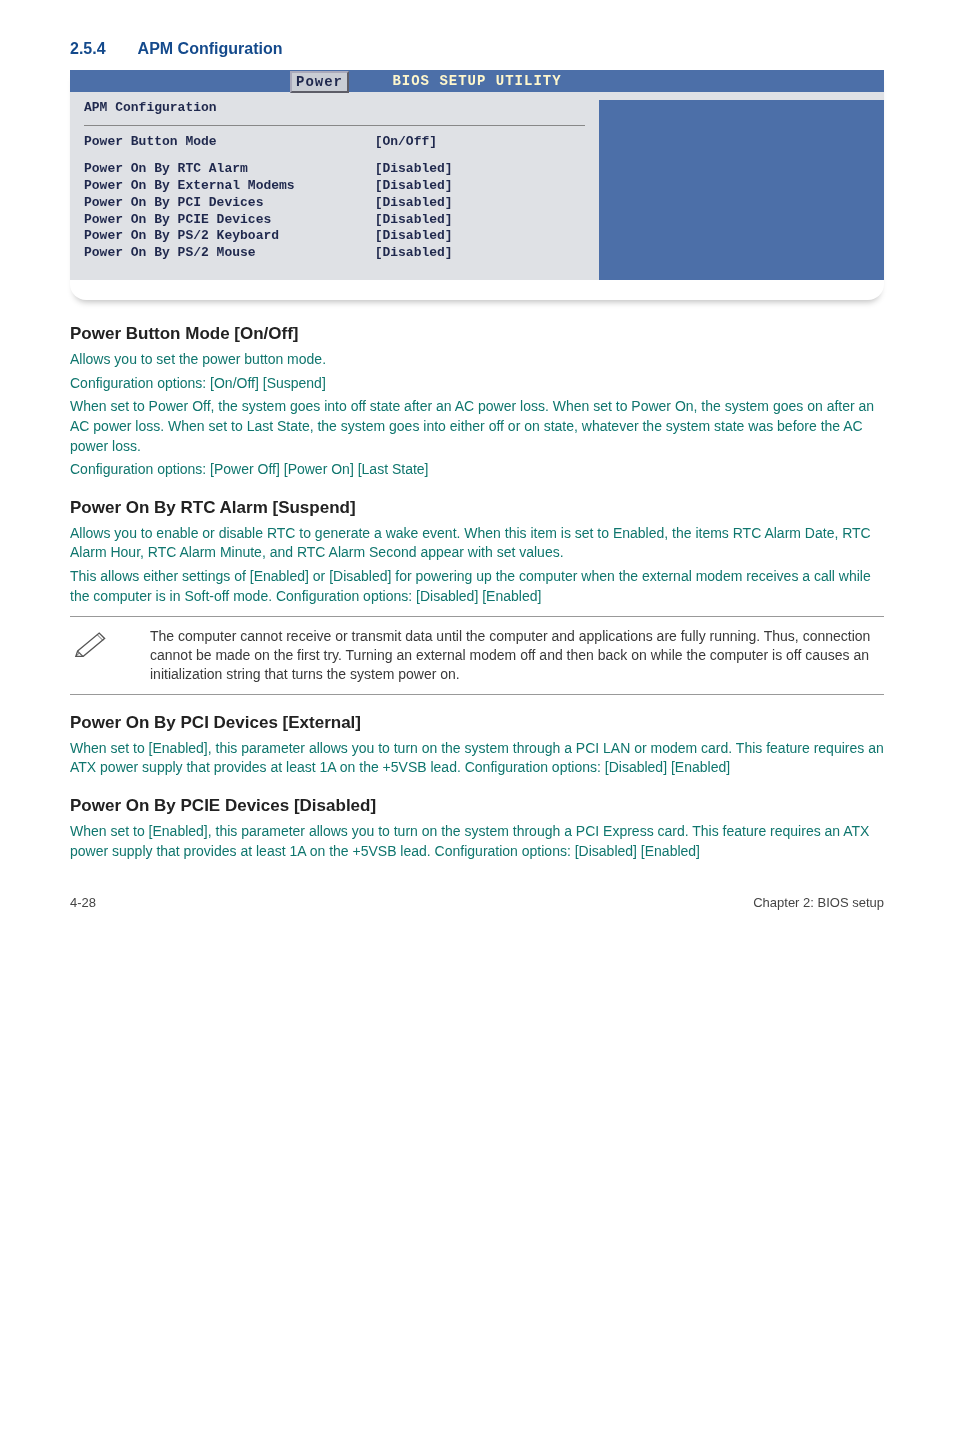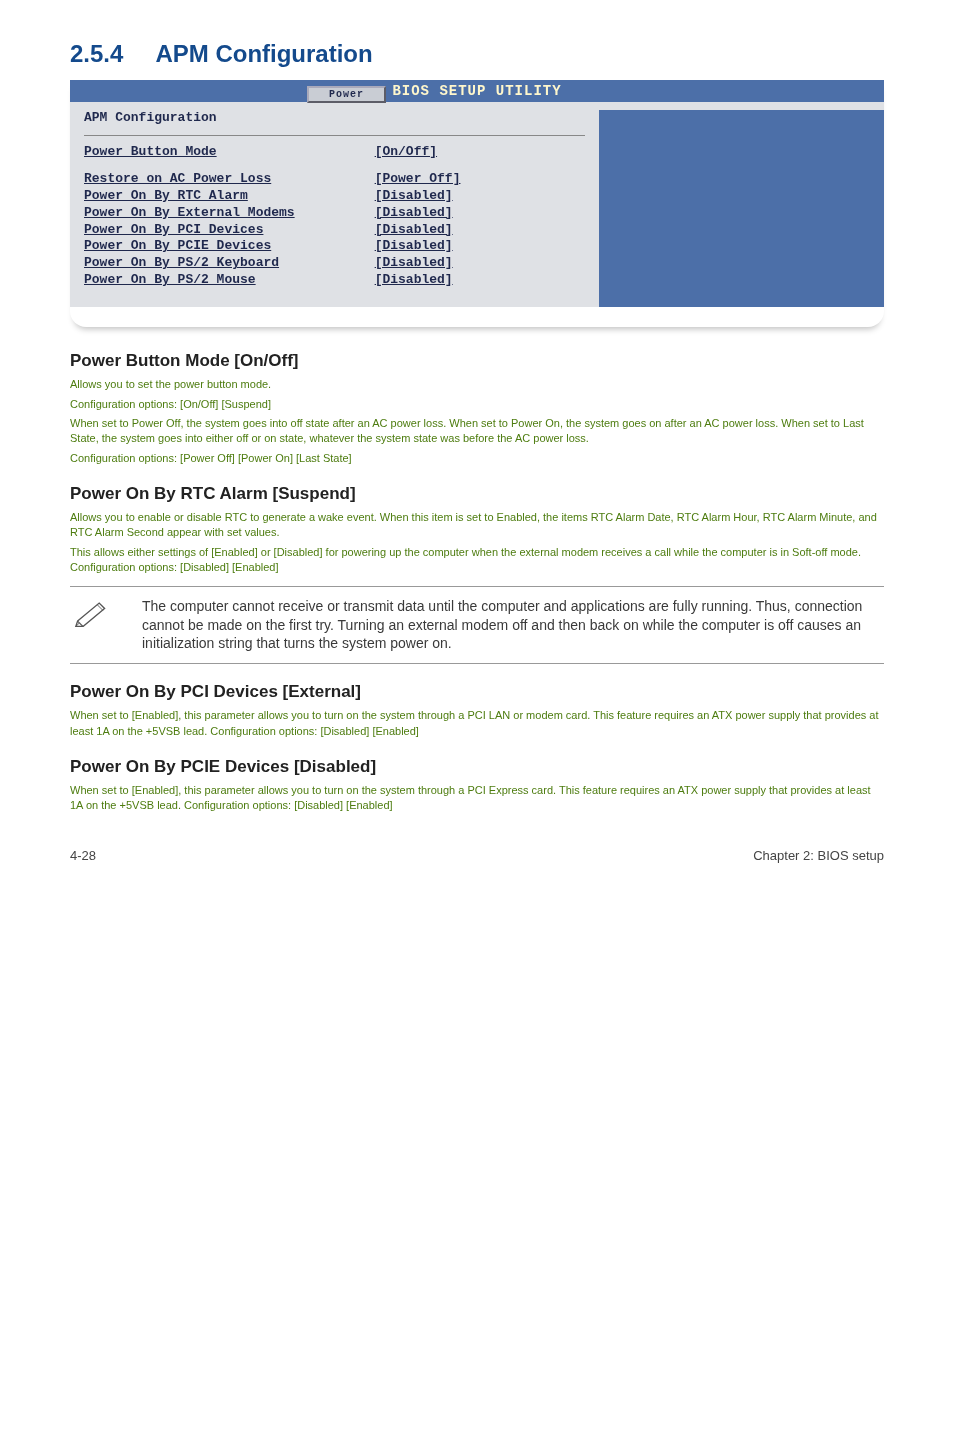--- a/index.html
+++ b/index.html
@@ -5,21 +5,21 @@
   * { margin: 0; padding: 0; box-sizing: border-box; }
   body {
     background: #ffffff;
     font-family: Arial, Helvetica, sans-serif;
     color: #333333;
     width: 954px;
     padding: 40px 70px 30px 70px;
   }
   .section-title {
     color: #144a8c;
-    font-size: 24px;
+    font-size: 16px;
     font-weight: bold;
     margin-bottom: 12px;
   }
   .section-num { margin-right: 32px; }
   .bios-box {
     background: #4c6fa8;
     margin-bottom: 20px;
     position: relative;
     border-radius: 0;
   }
@@ -30,27 +30,27 @@
     height: 22px;
     color: #fff7cc;
     font-family: "Courier New", monospace;
     font-size: 14px;
     font-weight: bold;
     position: relative;
     letter-spacing: 1px;
   }
   .bios-tab {
     position: absolute;
-    left: 237px;
+    left: 220px;
     bottom: -1px;
     background: #c9cdd4;
     color: #1f284d;
     font-weight: bold;
-    padding: 1px 20px;
-    font-size: 10px;
+    padding: 1px 4px;
+    font-size: 14px;
     border: 2px outset #aab;
   }
   .bios-body {
     background: #dfe1e5;
     padding: 8px 0 0 0;
     font-family: "Courier New", monospace;
     font-size: 13px;
     color: #1f284d;
     display: flex;
   }
@@ -61,51 +61,50 @@
     padding-bottom: 6px;
   }
   .bios-divider {
     border-top: 1px solid #888;
     margin: 4px 0 8px 0;
   }
   .bios-row {
     display: flex;
     white-space: pre;
     line-height: 1.3;
-    text-decoration: underline;
   }
   .bios-key { width: 58%; font-weight: bold; }
   .bios-val { width: 42%; font-weight: bold; }
   .bios-wrap-outer {
     box-shadow: 0 6px 6px -4px rgba(0,0,0,0.25);
     border-radius: 0 0 16px 16px;
     overflow: hidden;
     margin-bottom: 24px;
   }
   .sub-heading {
     font-weight: bold;
     font-size: 17px;
     color: #222;
     margin-top: 18px;
     margin-bottom: 6px;
   }
   .body-text {
-    font-size: 11px;
+    font-size: 14px;
     line-height: 1.4;
-    color: #4d7c0f;
+    color: #0f766e;
     margin-bottom: 4px;
   }
   .note-box {
     border-top: 1px solid #999;
     border-bottom: 1px solid #999;
     margin: 10px 0 14px 0;
     padding: 10px 4px 10px 0;
     display: flex;
     align-items: flex-start;
-    gap: 28px;
+    gap: 36px;
     justify-content: space-between;
   }
   .note-icon {
     flex: 0 0 auto;
     width: 44px;
     display: flex;
     align-items: flex-start;
     justify-content: center;
     padding-top: 2px;
   }
@@ -139,21 +138,20 @@
     </div>
     <div class="bios-body">
       <div class="bios-left">
         <div class="bios-subheader">APM Configuration</div>
         <div class="bios-divider"></div>
         <div id="bios-rows1">
             <div class="bios-row"><span class="bios-key">Power Button Mode</span><span class="bios-val">[On/Off]</span></div>
           </div>
         <div style="height:10px"></div>
         <div id="bios-rows2">
-            <div class="bios-row"><span class="bios-key">Restore on AC Power Loss</span><span class="bios-val">[Power Off]</span></div>
             <div class="bios-row"><span class="bios-key">Power On By RTC Alarm</span><span class="bios-val">[Disabled]</span></div>
             <div class="bios-row"><span class="bios-key">Power On By External Modems</span><span class="bios-val">[Disabled]</span></div>
             <div class="bios-row"><span class="bios-key">Power On By PCI Devices</span><span class="bios-val">[Disabled]</span></div>
             <div class="bios-row"><span class="bios-key">Power On By PCIE Devices</span><span class="bios-val">[Disabled]</span></div>
             <div class="bios-row"><span class="bios-key">Power On By PS/2 Keyboard</span><span class="bios-val">[Disabled]</span></div>
             <div class="bios-row"><span class="bios-key">Power On By PS/2 Mouse</span><span class="bios-val">[Disabled]</span></div>
           </div>
       </div>
       <div class="bios-right"></div>
     </div>

